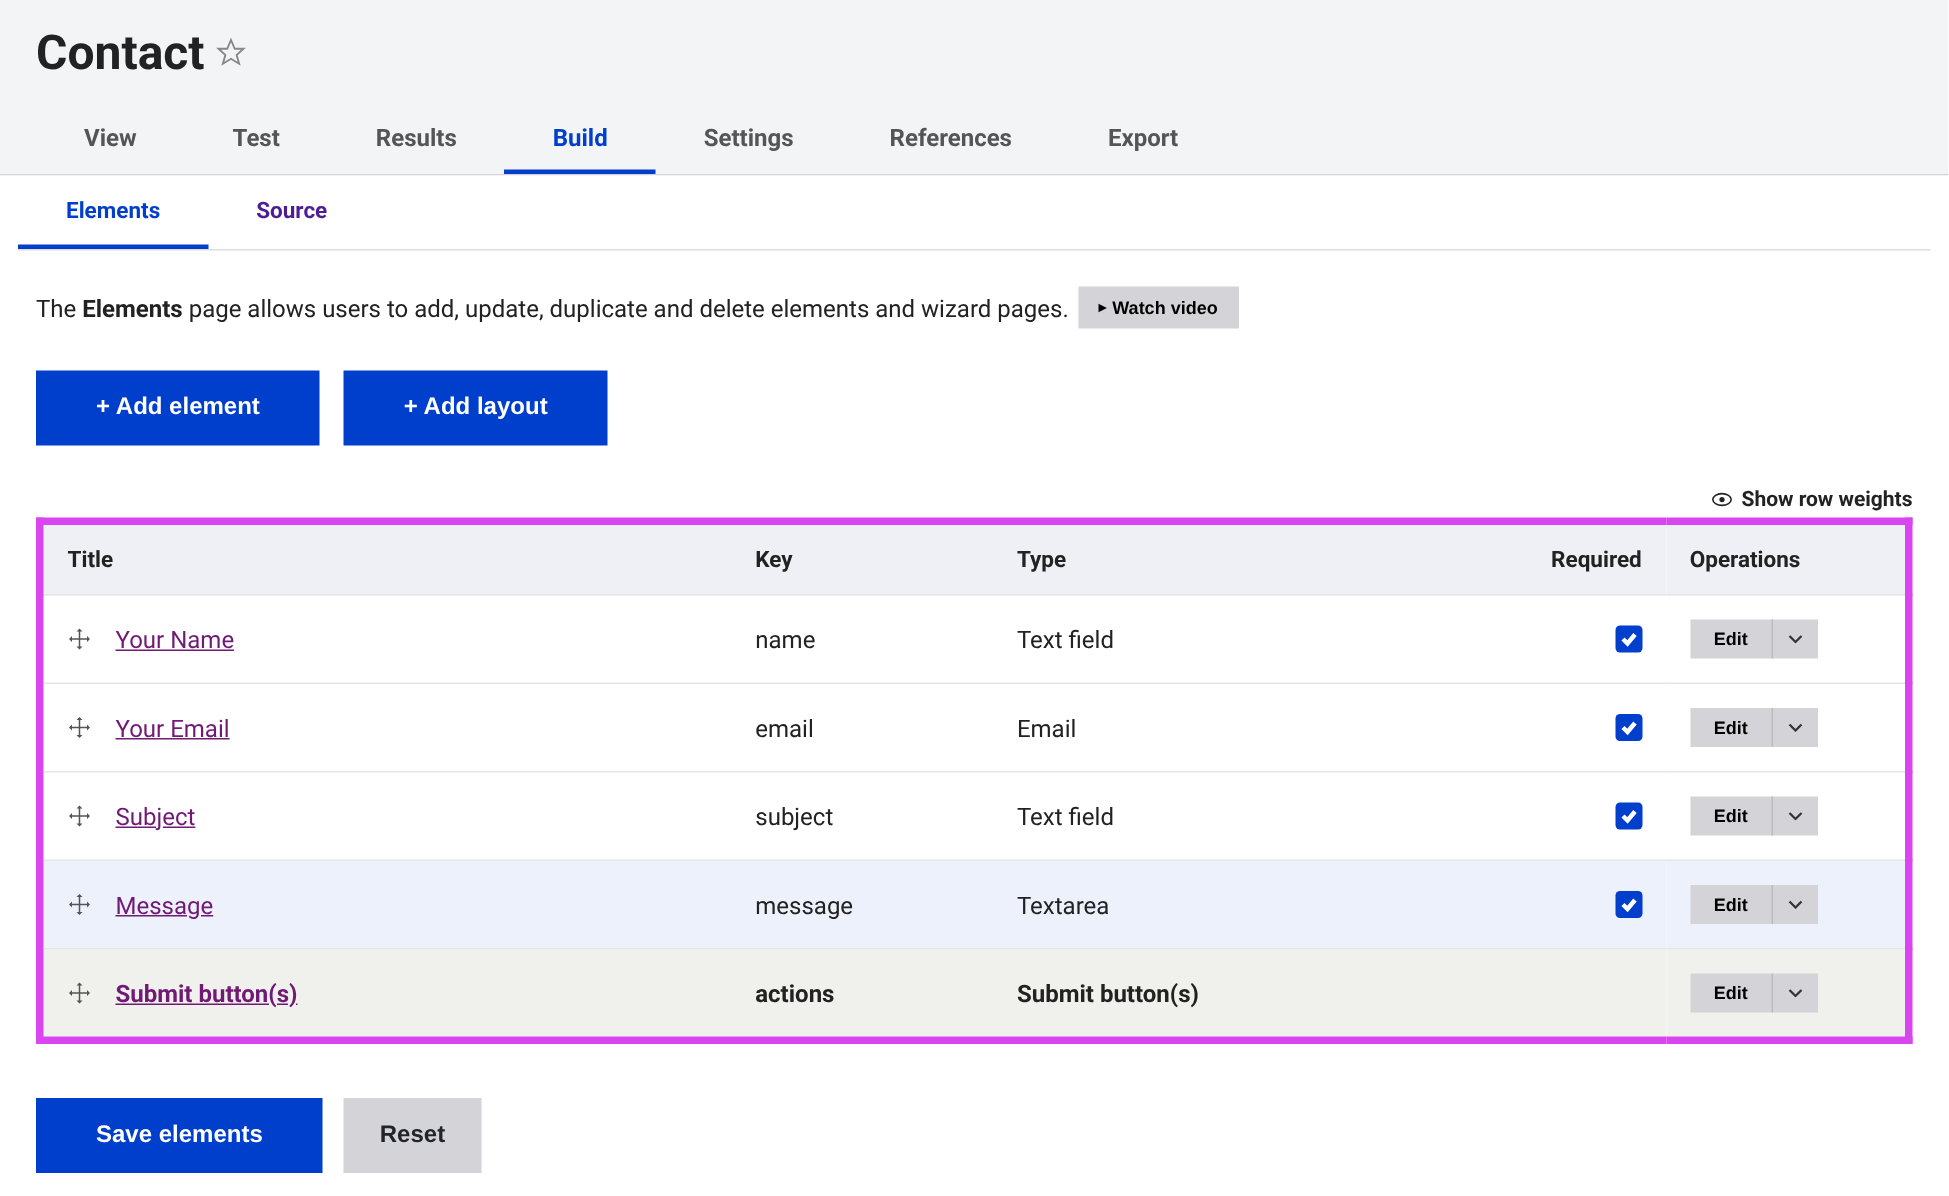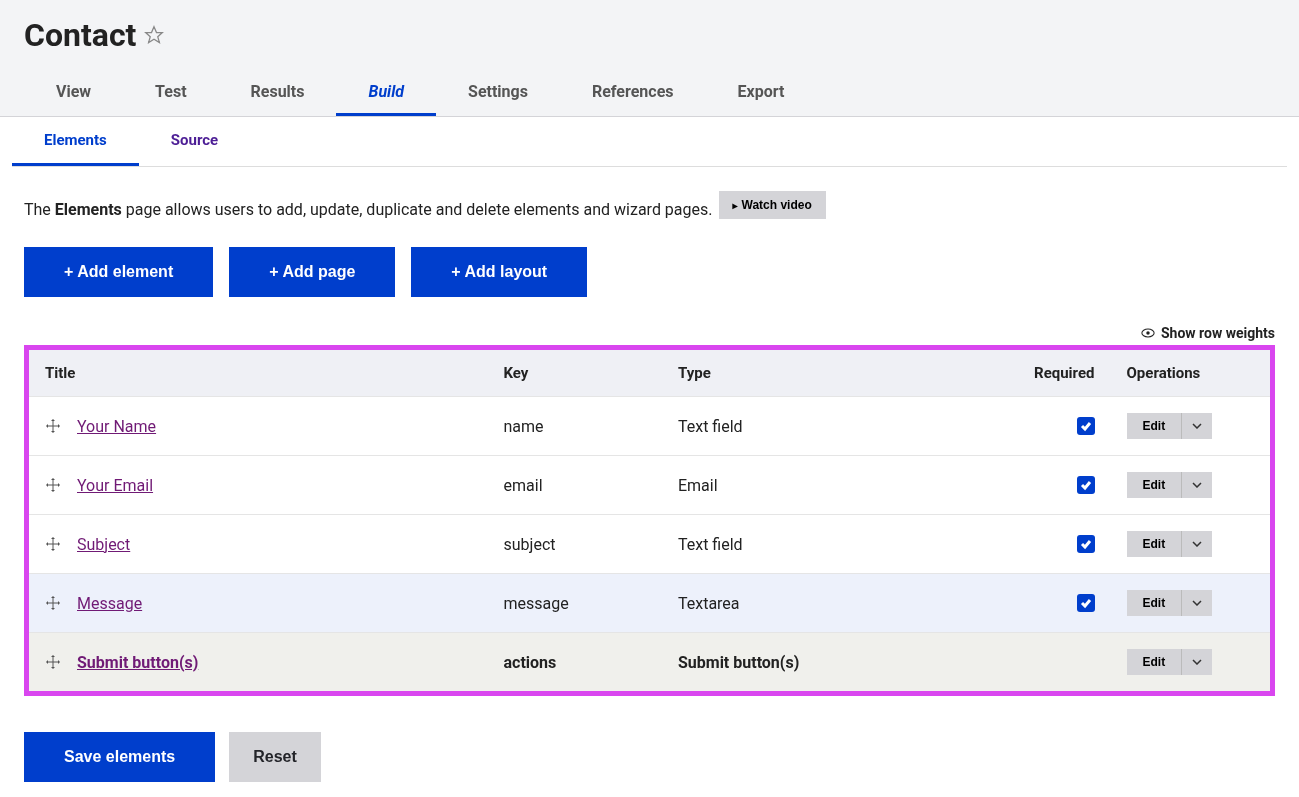--- a/index.html
+++ b/index.html
@@ -3,27 +3,27 @@
 <meta charset="utf-8">
 <style>
 * { box-sizing: border-box; margin: 0; padding: 0; }
 body { font-family: -apple-system, BlinkMacSystemFont, "Segoe UI", Roboto, sans-serif; color: #222; background: #fff; }
 .header-area { background: #f3f4f6; padding: 8px 24px 0; border-bottom: 1px solid #d4d4d8; }
 .page-title-row { display: flex; align-items: center; gap: 8px; padding: 8px 0 16px; }
 .page-title { font-size: 32px; font-weight: 700; color: #222; }
 .star-icon { width: 20px; height: 20px; stroke: #888; fill: none; cursor: pointer; }
 .tabs-primary { display: flex; gap: 0; }
 .tabs-primary .tab { padding: 12px 32px; font-size: 16px; font-weight: 700; color: #555; cursor: pointer; border-bottom: 3px solid transparent; }
-.tabs-primary .tab.active { color: #003ecc; border-bottom-color: #003ecc; font-style: italic; }
+.tabs-primary .tab.active { color: #003ecc; border-bottom-color: #003ecc; }
 .secondary-area { background: #fff; padding: 0 12px; }
 .tabs-secondary { display: flex; border-bottom: 1px solid #ddd; }
 .tabs-secondary .tab { padding: 14px 32px; font-size: 15px; font-weight: 700; color: #4c1d95; cursor: pointer; border-bottom: 3px solid transparent; }
 .tabs-secondary .tab.active { color: #003ecc; border-bottom-color: #003ecc; }
 .content { padding: 24px 12px; }
-.description-row { display: flex; align-items: flex-end; gap: 6px; font-size: 16px; margin-bottom: 28px; flex-wrap: wrap; }
+.description-row { display: flex; align-items: center; gap: 6px; font-size: 16px; margin-bottom: 28px; flex-wrap: wrap; }
 .watch-video-btn { background: #d4d4d8; padding: 7px 14px; font-size: 12px; font-weight: 700; border: none; cursor: pointer; display: inline-flex; align-items: center; gap: 4px; }
 .watch-video-btn::before { content: "▸"; font-size: 10px; }
 .action-buttons { display: flex; gap: 16px; margin-bottom: 28px; }
 .btn-primary { background: #003ecc; color: #fff; border: none; padding: 16px 40px; font-size: 16px; font-weight: 700; cursor: pointer; }
 .btn-secondary { background: #d4d4d8; color: #232429; border: none; padding: 16px 24px; font-size: 16px; font-weight: 700; cursor: pointer; }
 .show-weights { text-align: left; font-size: 14px; font-weight: 700; margin-bottom: 4px; cursor: pointer; display: flex; justify-content: flex-end; align-items: center; gap: 6px; margin-top: 15px; }
 .eye-icon { width: 14px; height: 10px; }
 .elements-table { width: 100%; border-collapse: collapse; border: 5px solid #d946ef; }
 .elements-table thead { background: #eff0f5; }
 .elements-table th { text-align: left; padding: 14px 16px; font-size: 15px; font-weight: 700; }
@@ -76,21 +76,20 @@
   <div class="content">
     <div class="description-row">
       <span>
         <span>The </span><strong>Elements</strong><span> page allows users to add, update, duplicate and delete elements and wizard pages.</span>
       </span>
       <button class="watch-video-btn">Watch video</button>
     </div>
 
     <div class="action-buttons">
       <button class="btn-primary">+ Add element</button>
-      <button class="btn-primary">+ Add page</button>
       <button class="btn-primary">+ Add layout</button>
     </div>
 
     <div class="show-weights">
       <svg class="eye-icon" viewBox="0 0 16 10">
           <ellipse cx="8" cy="5" rx="7" ry="4.5" fill="none" stroke="#222" stroke-width="1.2"></ellipse>
           <circle cx="8" cy="5" r="2" fill="#222"></circle>
         </svg>
       <span>Show row weights</span>
     </div>

